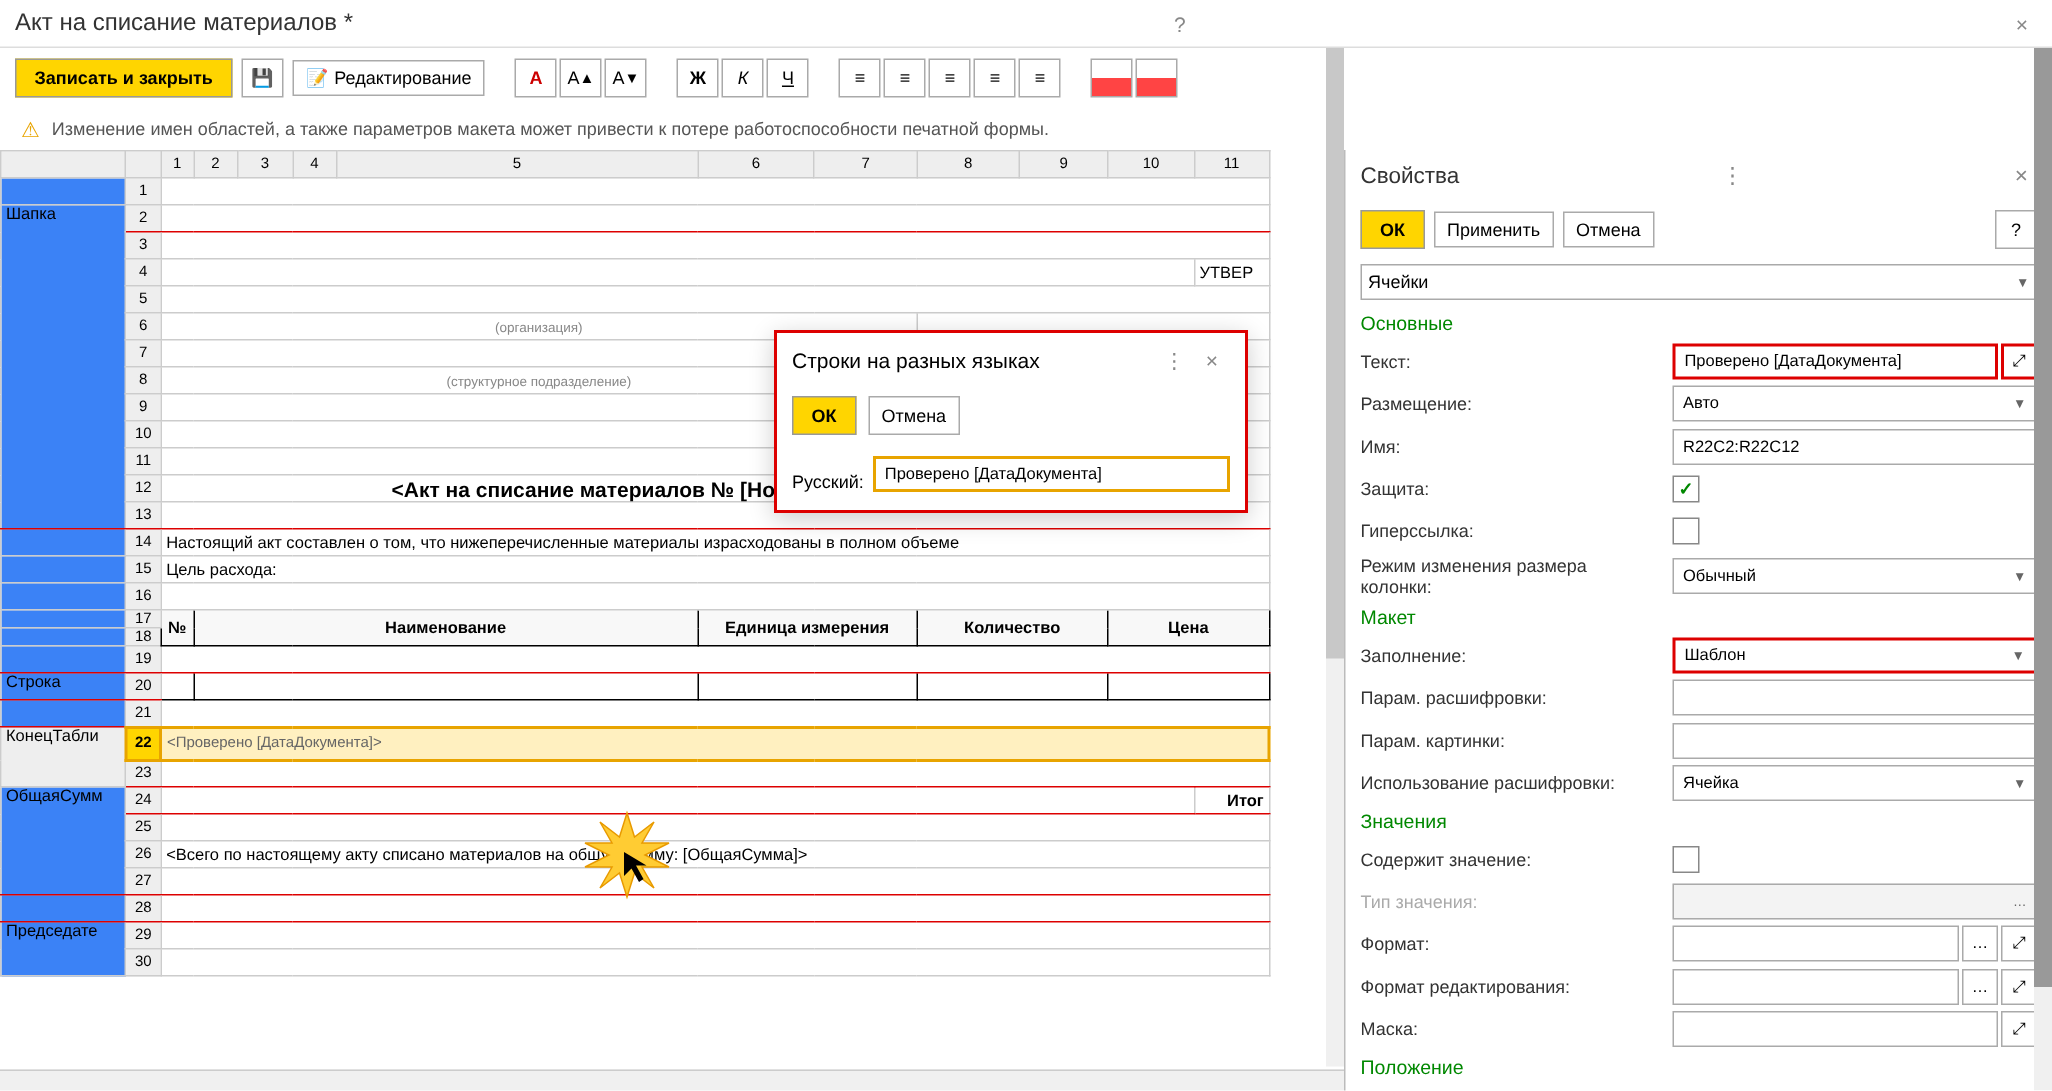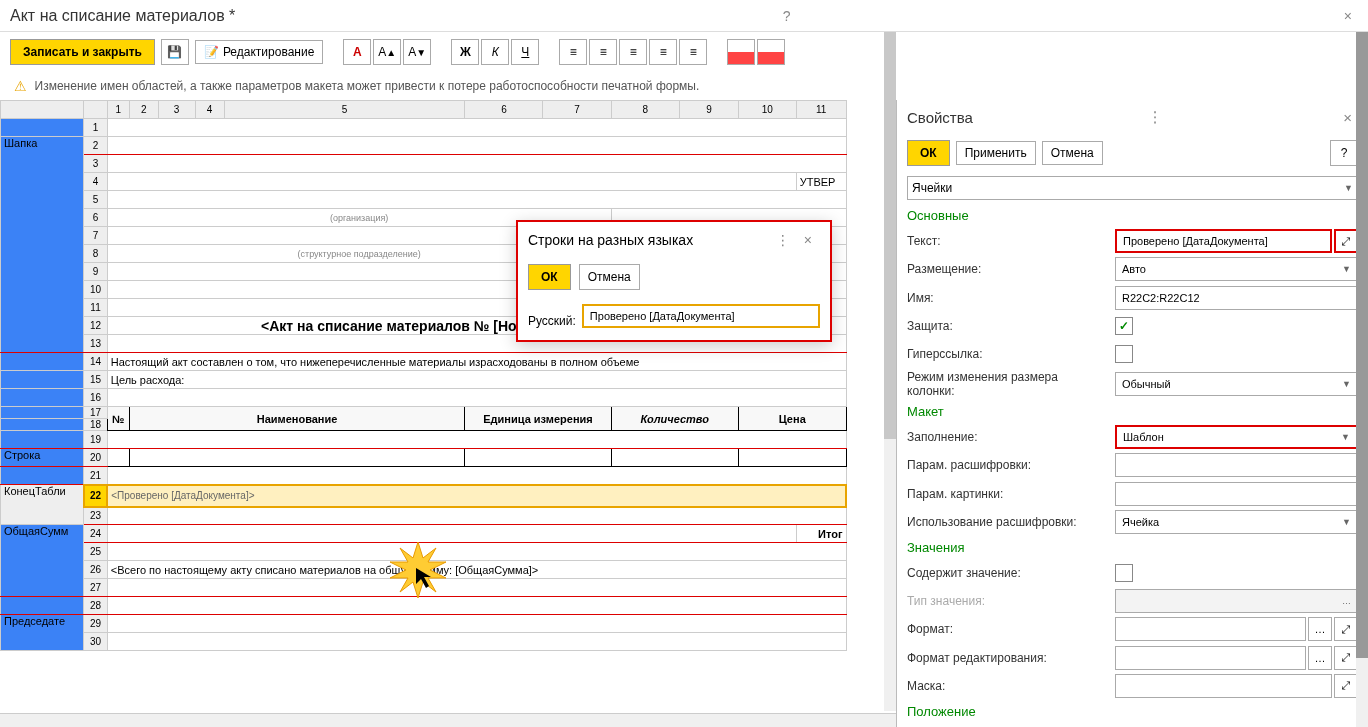--- a/index.html
+++ b/index.html
@@ -220,21 +220,21 @@
             <td class="area-hdr"></td>
             <td class="row-hdr">16</td>
             <td class="cell" colspan="11"></td>
           </tr>
       <tr>
             <td class="area-hdr"></td>
             <td class="row-hdr">17</td>
         <td class="cell tbl-hdr" rowspan="2" style="border:1.5px solid #000;">№</td>
         <td class="cell tbl-hdr" colspan="4" rowspan="2" style="border:1.5px solid #000;">Наименование</td>
         <td class="cell tbl-hdr" colspan="2" rowspan="2" style="border:1.5px solid #000;">Единица измерения</td>
-        <td class="cell tbl-hdr" colspan="2" rowspan="2" style="border:1.5px solid #000;font-style:italic;">Количество</td>
+        <td class="cell tbl-hdr" colspan="2" rowspan="2" style="border:1.5px solid #000;">Количество</td>
         <td class="cell tbl-hdr" colspan="2" rowspan="2" style="border:1.5px solid #000;">Цена</td>
       </tr>
       <tr>
             <td class="area-hdr"></td>
             <td class="row-hdr">18</td>
           </tr>
       <tr class="row-red">
             <td class="area-hdr"></td>
             <td class="row-hdr">19</td>
             <td class="cell" colspan="11"></td>

